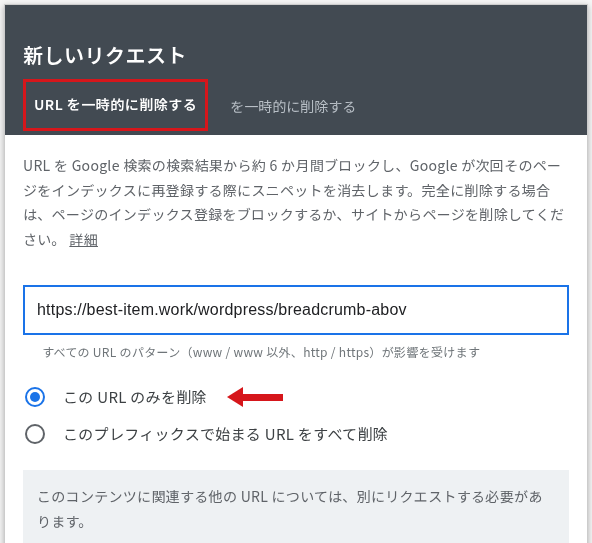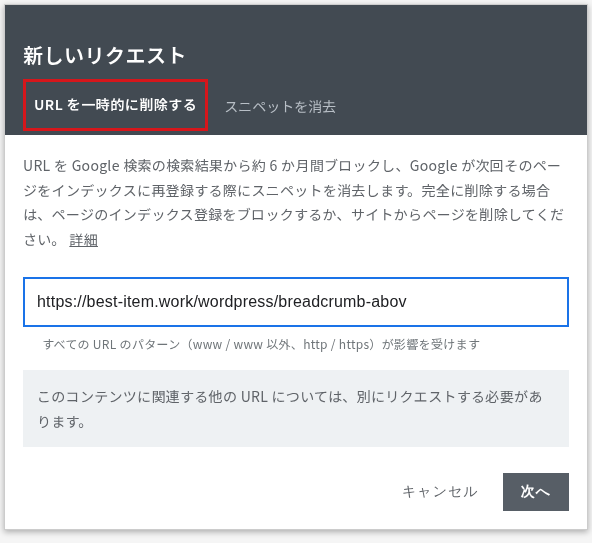--- a/index.html
+++ b/index.html
@@ -24,21 +24,21 @@
   }
   .title {
     font-size: 20px;
     font-weight: 600;
     letter-spacing: 0.5px;
     padding-bottom: 10px;
     margin-top: 21px;
   }
   .tabrow {
     display: flex;
-    gap: 12px;
+    gap: 18px;
     align-items: center;
   }
   .tab {
     color: #b8bfc6;
     font-size: 14px;
     padding: 10px 4px 12px 4px;
     cursor: pointer;
     white-space: nowrap;
   }
   .tab.active {
@@ -61,21 +61,21 @@
     line-height: 1.75;
     letter-spacing: 0.3px;
   }
   .more-link {
     color: #5f6368;
     text-decoration: underline;
     cursor: pointer;
   }
   .url-input {
     width: 100%;
-    margin-top: 26px;
+    margin-top: 34px;
     border: 2px solid #1a73e8;
     padding: 14px 12px;
     font-size: 16px;
     color: #202124;
     outline: none;
     letter-spacing: 0.2px;
   }
   .hint {
     color: #6f7579;
     font-size: 12px;
@@ -165,34 +165,50 @@
 <body>
 
 <div class="dialog">
 
   <div class="header">
     <div class="title">新しいリクエスト</div>
     <div class="tabrow">
       <div class="tab-box">
         <div class="tab active">URL を一時的に削除する</div>
       </div>
-      <div class="tab">スニペットを消去</div>
+      <div class="tab">を一時的に削除する</div>
     </div>
   </div>
 
   <div class="body">
     <p class="desc">
       <span>URL を Google 検索の検索結果から約 6 か月間ブロックし、Google が次回そのページをインデックスに再登録する際にスニペットを消去します。完全に削除する場合は、ページのインデックス登録をブロックするか、サイトからページを削除してください。</span>
       <span class="more-link">詳細</span>
     </p>
 
     <input class="url-input" type="text" value="https://best-item.work/wordpress/breadcrumb-abov" style="">
 
     <div class="hint">すべての URL のパターン（www / www 以外、http / https）が影響を受けます</div>
 
+    <div class="radios">
+      <div class="radio-row">
+        <span class="radio">
+            <span class="dot"></span>
+          </span>
+        <span class="radio-label">この URL のみを削除</span>
+        <span class="arrow-wrap">
+          <span class="arrow-head"></span>
+            <span class="arrow-shaft"></span>
+        </span>
+      </div>
+      <div class="radio-row">
+        <span class="radio unsel"></span>
+        <span class="radio-label">このプレフィックスで始まる URL をすべて削除</span>
+      </div>
+    </div>
 
     <div class="notice">このコンテンツに関連する他の URL については、別にリクエストする必要があります。</div>
   </div>
 
   <div class="footer">
     <button class="btn-cancel">キャンセル</button>
     <button class="btn-next">次へ</button>
   </div>
 
 </div>

